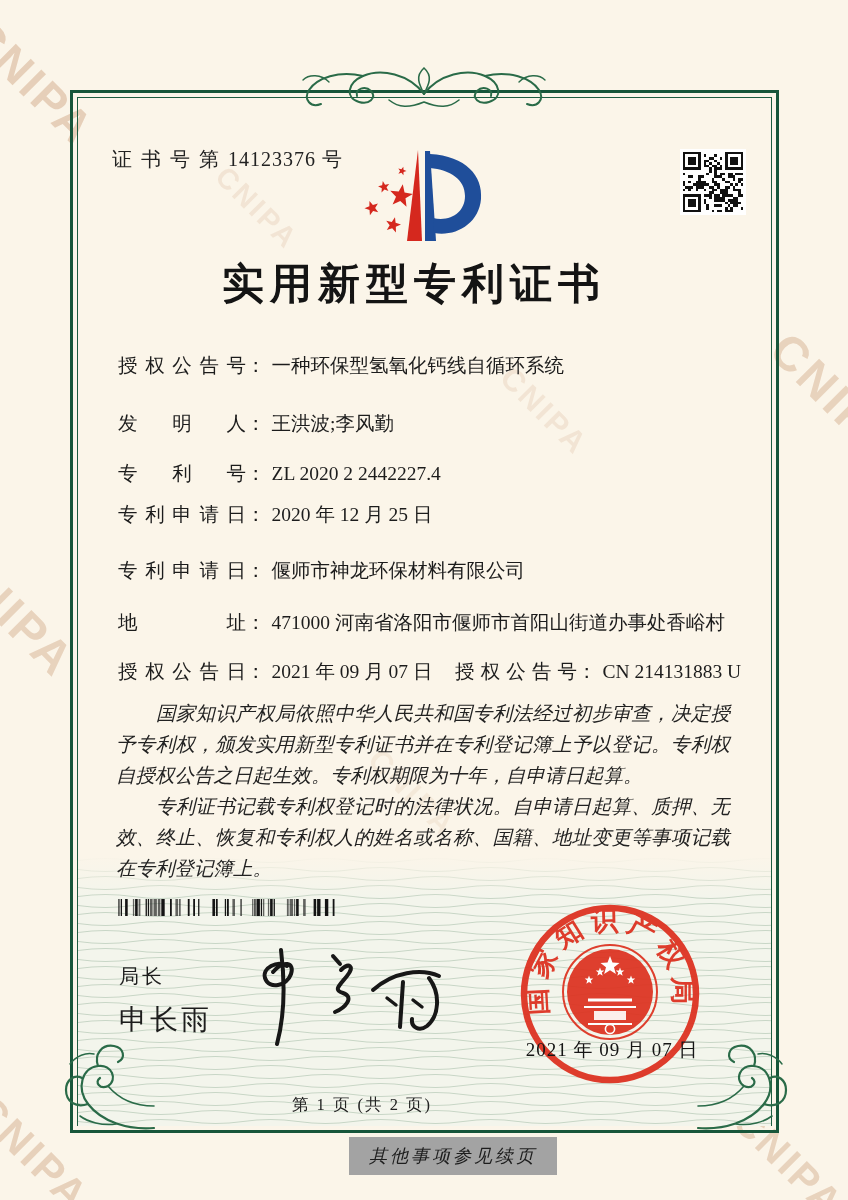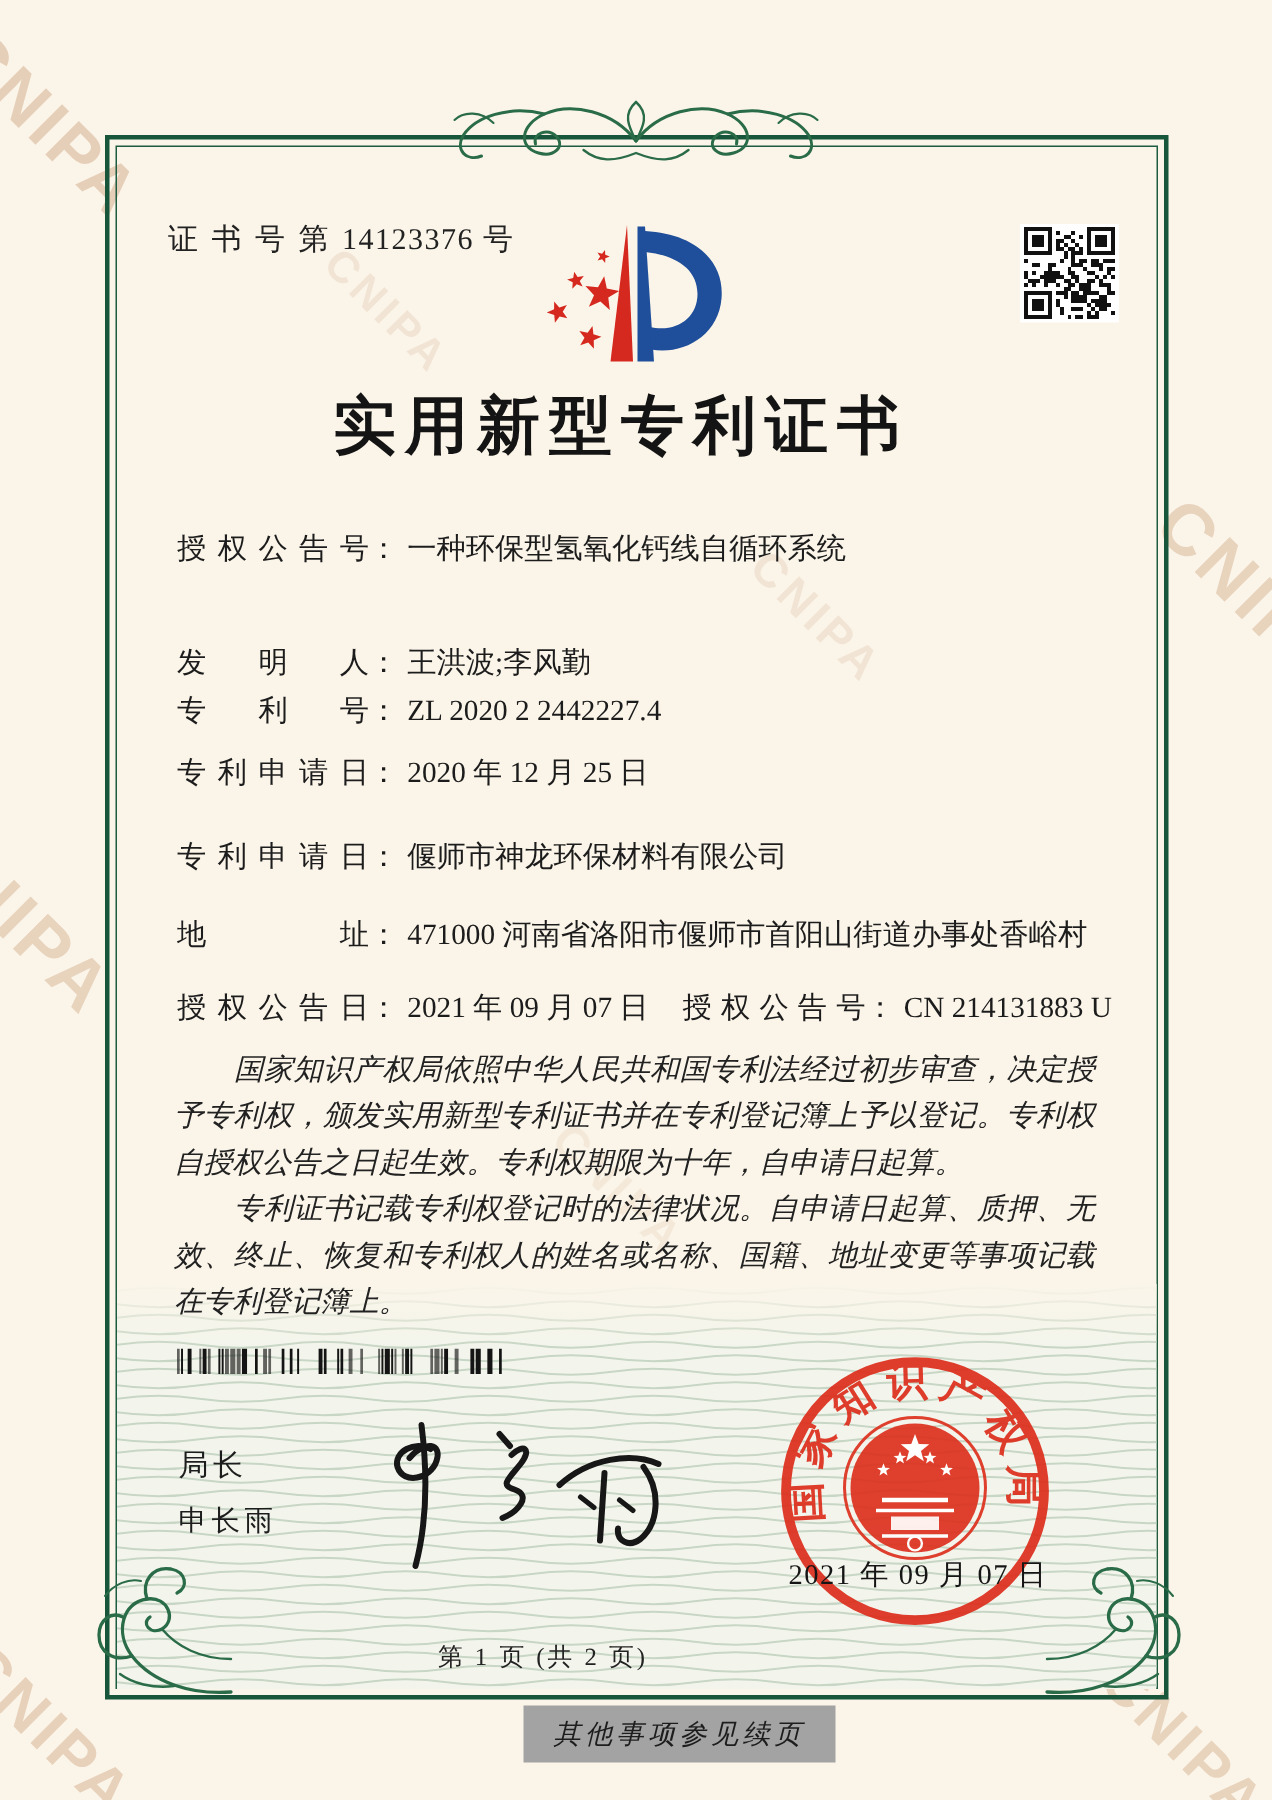--- a/index.html
+++ b/index.html
@@ -37,21 +37,21 @@
   .g-label{display:inline-block;width:122px;text-align:justify;text-align-last:justify;vertical-align:bottom;}
 
   .paras{position:absolute;left:116px;top:698px;width:614px;font-size:19.5px;line-height:31px;
       color:#222;font-style:italic;text-align:justify;}
   .paras p{margin:0;text-indent:2.05em;}
 
   .barcode{position:absolute;left:118px;top:899px;}
 
   .director-label{position:absolute;left:119px;top:963px;font-size:20px;letter-spacing:3px;
       font-family:"Liberation Sans","DejaVu Sans",sans-serif;color:#1d1d1d;}
-  .director-name{position:absolute;left:119px;top:1001px;font-size:19px;letter-spacing:3px;
+  .director-name{position:absolute;left:119px;top:1001px;font-size:28px;letter-spacing:3px;
       font-family:"Liberation Sans","DejaVu Sans",sans-serif;color:#1d1d1d;}
   .signature{position:absolute;left:245px;top:942px;}
 
   .seal{position:absolute;left:515px;top:900px;}
   .seal-date{position:absolute;left:512px;top:1037px;width:200px;text-align:center;
       font-size:19px;color:#151515;letter-spacing:1px;white-space:nowrap;}
 
   .page-num{position:absolute;left:0;top:1094px;width:724px;text-align:center;
       font-size:16.5px;color:#222;letter-spacing:2px;}
 
@@ -304,21 +304,21 @@
         <rect x="18" y="23" width="1" height="1"></rect>
         <rect x="19" y="23" width="1" height="1"></rect>
       </g>
   </svg>
 
   <div class="title">实用新型专利证书</div>
 
   <div class="frow" style="top:352px;">
     <span class="f-label">授权公告号</span><span class="f-colon">：</span><span>一种环保型氢氧化钙线自循环系统</span>
   </div>
-  <div class="frow" style="top:428px;">
+  <div class="frow" style="top:410px;">
     <span class="f-label">发明人</span><span class="f-colon">：</span><span>王洪波;李风勤</span>
   </div>
   <div class="frow" style="top:460px;">
     <span class="f-label">专利号</span><span class="f-colon">：</span><span>ZL 2020 2 2442227.4</span>
   </div>
   <div class="frow" style="top:501px;">
     <span class="f-label">专利申请日</span><span class="f-colon">：</span><span>2020 年 12 月 25 日</span>
   </div>
   <div class="frow" style="top:557px;">
     <span class="f-label">专利申请日</span><span class="f-colon">：</span><span>偃师市神龙环保材料有限公司</span>

